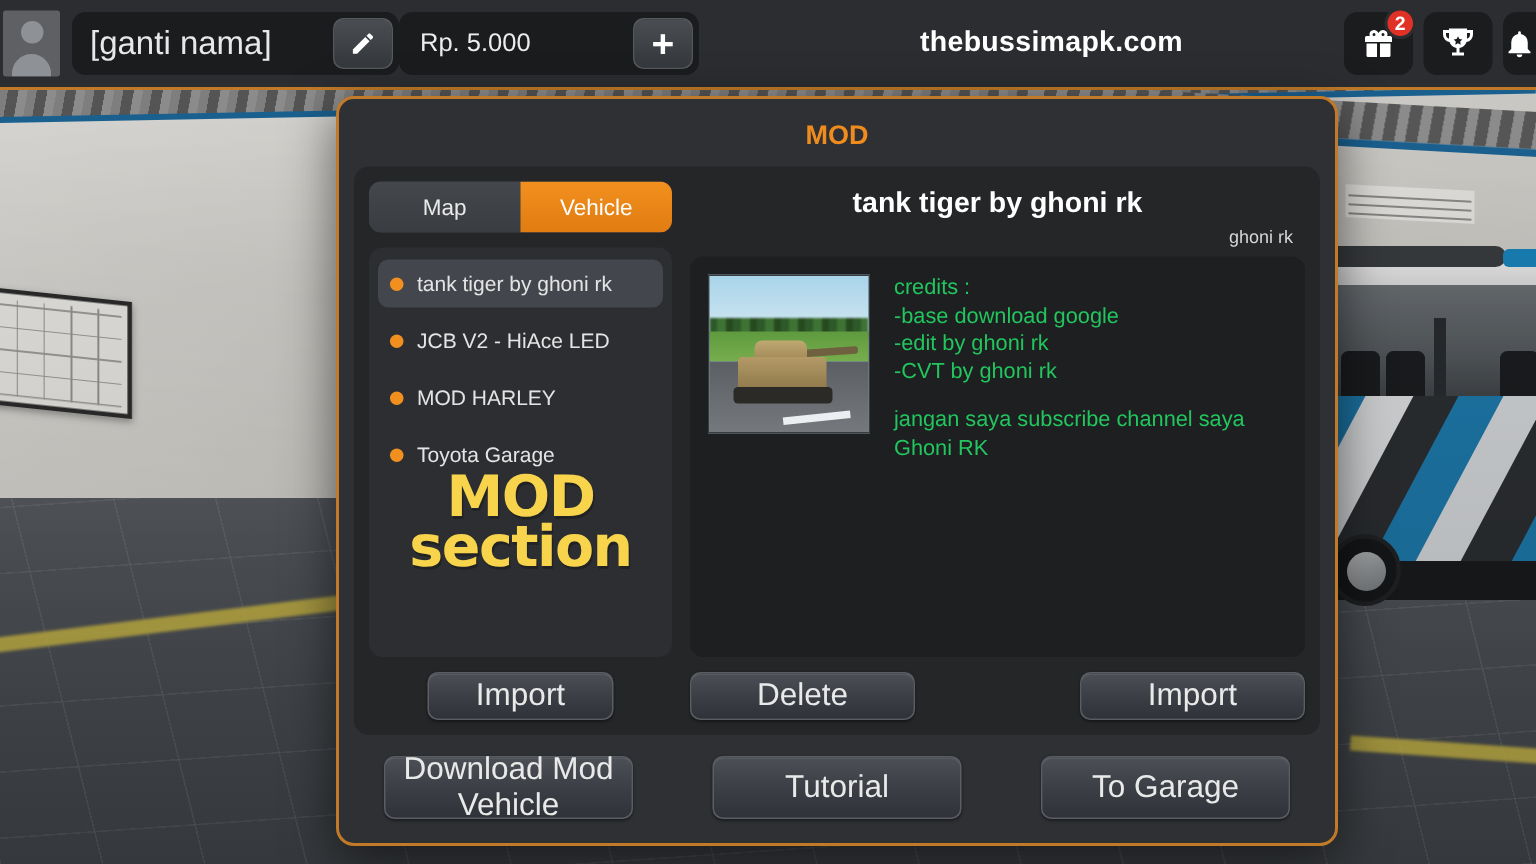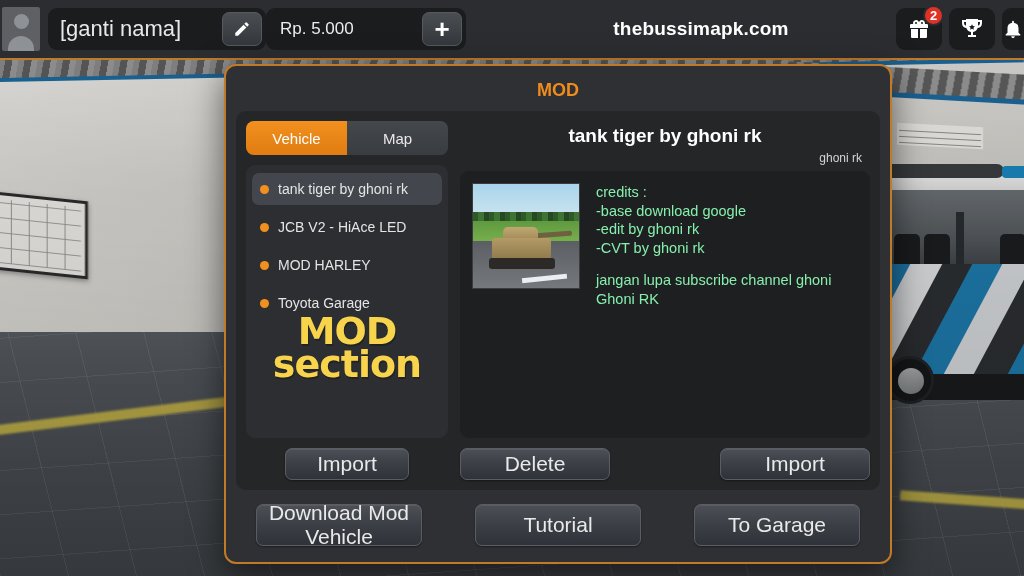--- a/index.html
+++ b/index.html
@@ -303,21 +303,21 @@
     background:#eceff1; transform:rotate(-6deg);}
   .thumb .tank-body{position:absolute;left:18%;top:52%;width:56%;height:22%;
     background:linear-gradient(180deg,#b39a67,#8d7749); border-radius:3px;}
   .thumb .tank-turret{position:absolute;left:28%;top:41%;width:33%;height:16%;
     background:linear-gradient(180deg,#c0a872,#9a8353); border-radius:5px;}
   .thumb .tank-barrel{position:absolute;left:58%;top:46%;width:36%;height:5px;
     background:#6f6140; border-radius:2px; transform:rotate(-4deg);}
   .thumb .tank-tracks{position:absolute;left:15%;top:71%;width:62%;height:11%;
     background:#2c2a26; border-radius:3px;}
 
-  .detail-text{ flex:1; color:#86efac; font-size:14.5px; line-height:1.28; }
+  .detail-text{ flex:1; color:#22c55e; font-size:14.5px; line-height:1.28; }
   .detail-text .blank{ height:14px; }
 
   .detail-buttons{
     display:flex; justify-content:space-between; margin-top:10px;
   }
   .btn-delete, .btn-disable{ width:150px; height:32px; }
 
   .dialog-footer{
     display:flex; justify-content:space-between; align-items:center;
     padding:14px 30px 16px;
@@ -427,22 +427,22 @@
 
   <div class="dialog">
 
     <div class="dialog-title">MOD</div>
 
     <div class="dialog-body">
 
       <div class="left-col">
 
         <div class="tabs">
+          <div class="tab inactive">Map</div>
           <div class="tab active">Vehicle</div>
-          <div class="tab inactive">Map</div>
         </div>
 
         <div class="mod-list">
 
           <div class="mod-item selected">
             <span class="dot"></span>
             <span class="mod-label">tank tiger by ghoni rk</span>
           </div>
           <div class="mod-item">
             <span class="dot"></span>
@@ -486,21 +486,21 @@
             <div class="tank-body"></div>
             <div class="tank-tracks"></div>
           </div>
 
           <div class="detail-text">
             <div>credits :</div>
             <div>-base download google</div>
             <div>-edit by ghoni rk</div>
             <div>-CVT by ghoni rk</div>
             <div class="blank"></div>
-            <div>jangan lupa subscribe channel ghoni</div>
+            <div>jangan saya subscribe channel saya</div>
             <div>Ghoni RK</div>
           </div>
         </div>
 
         <div class="detail-buttons">
           <div class="btn btn-delete">Delete</div>
           <div class="btn btn-disable">Import</div>
         </div>
       </div>
     </div>

